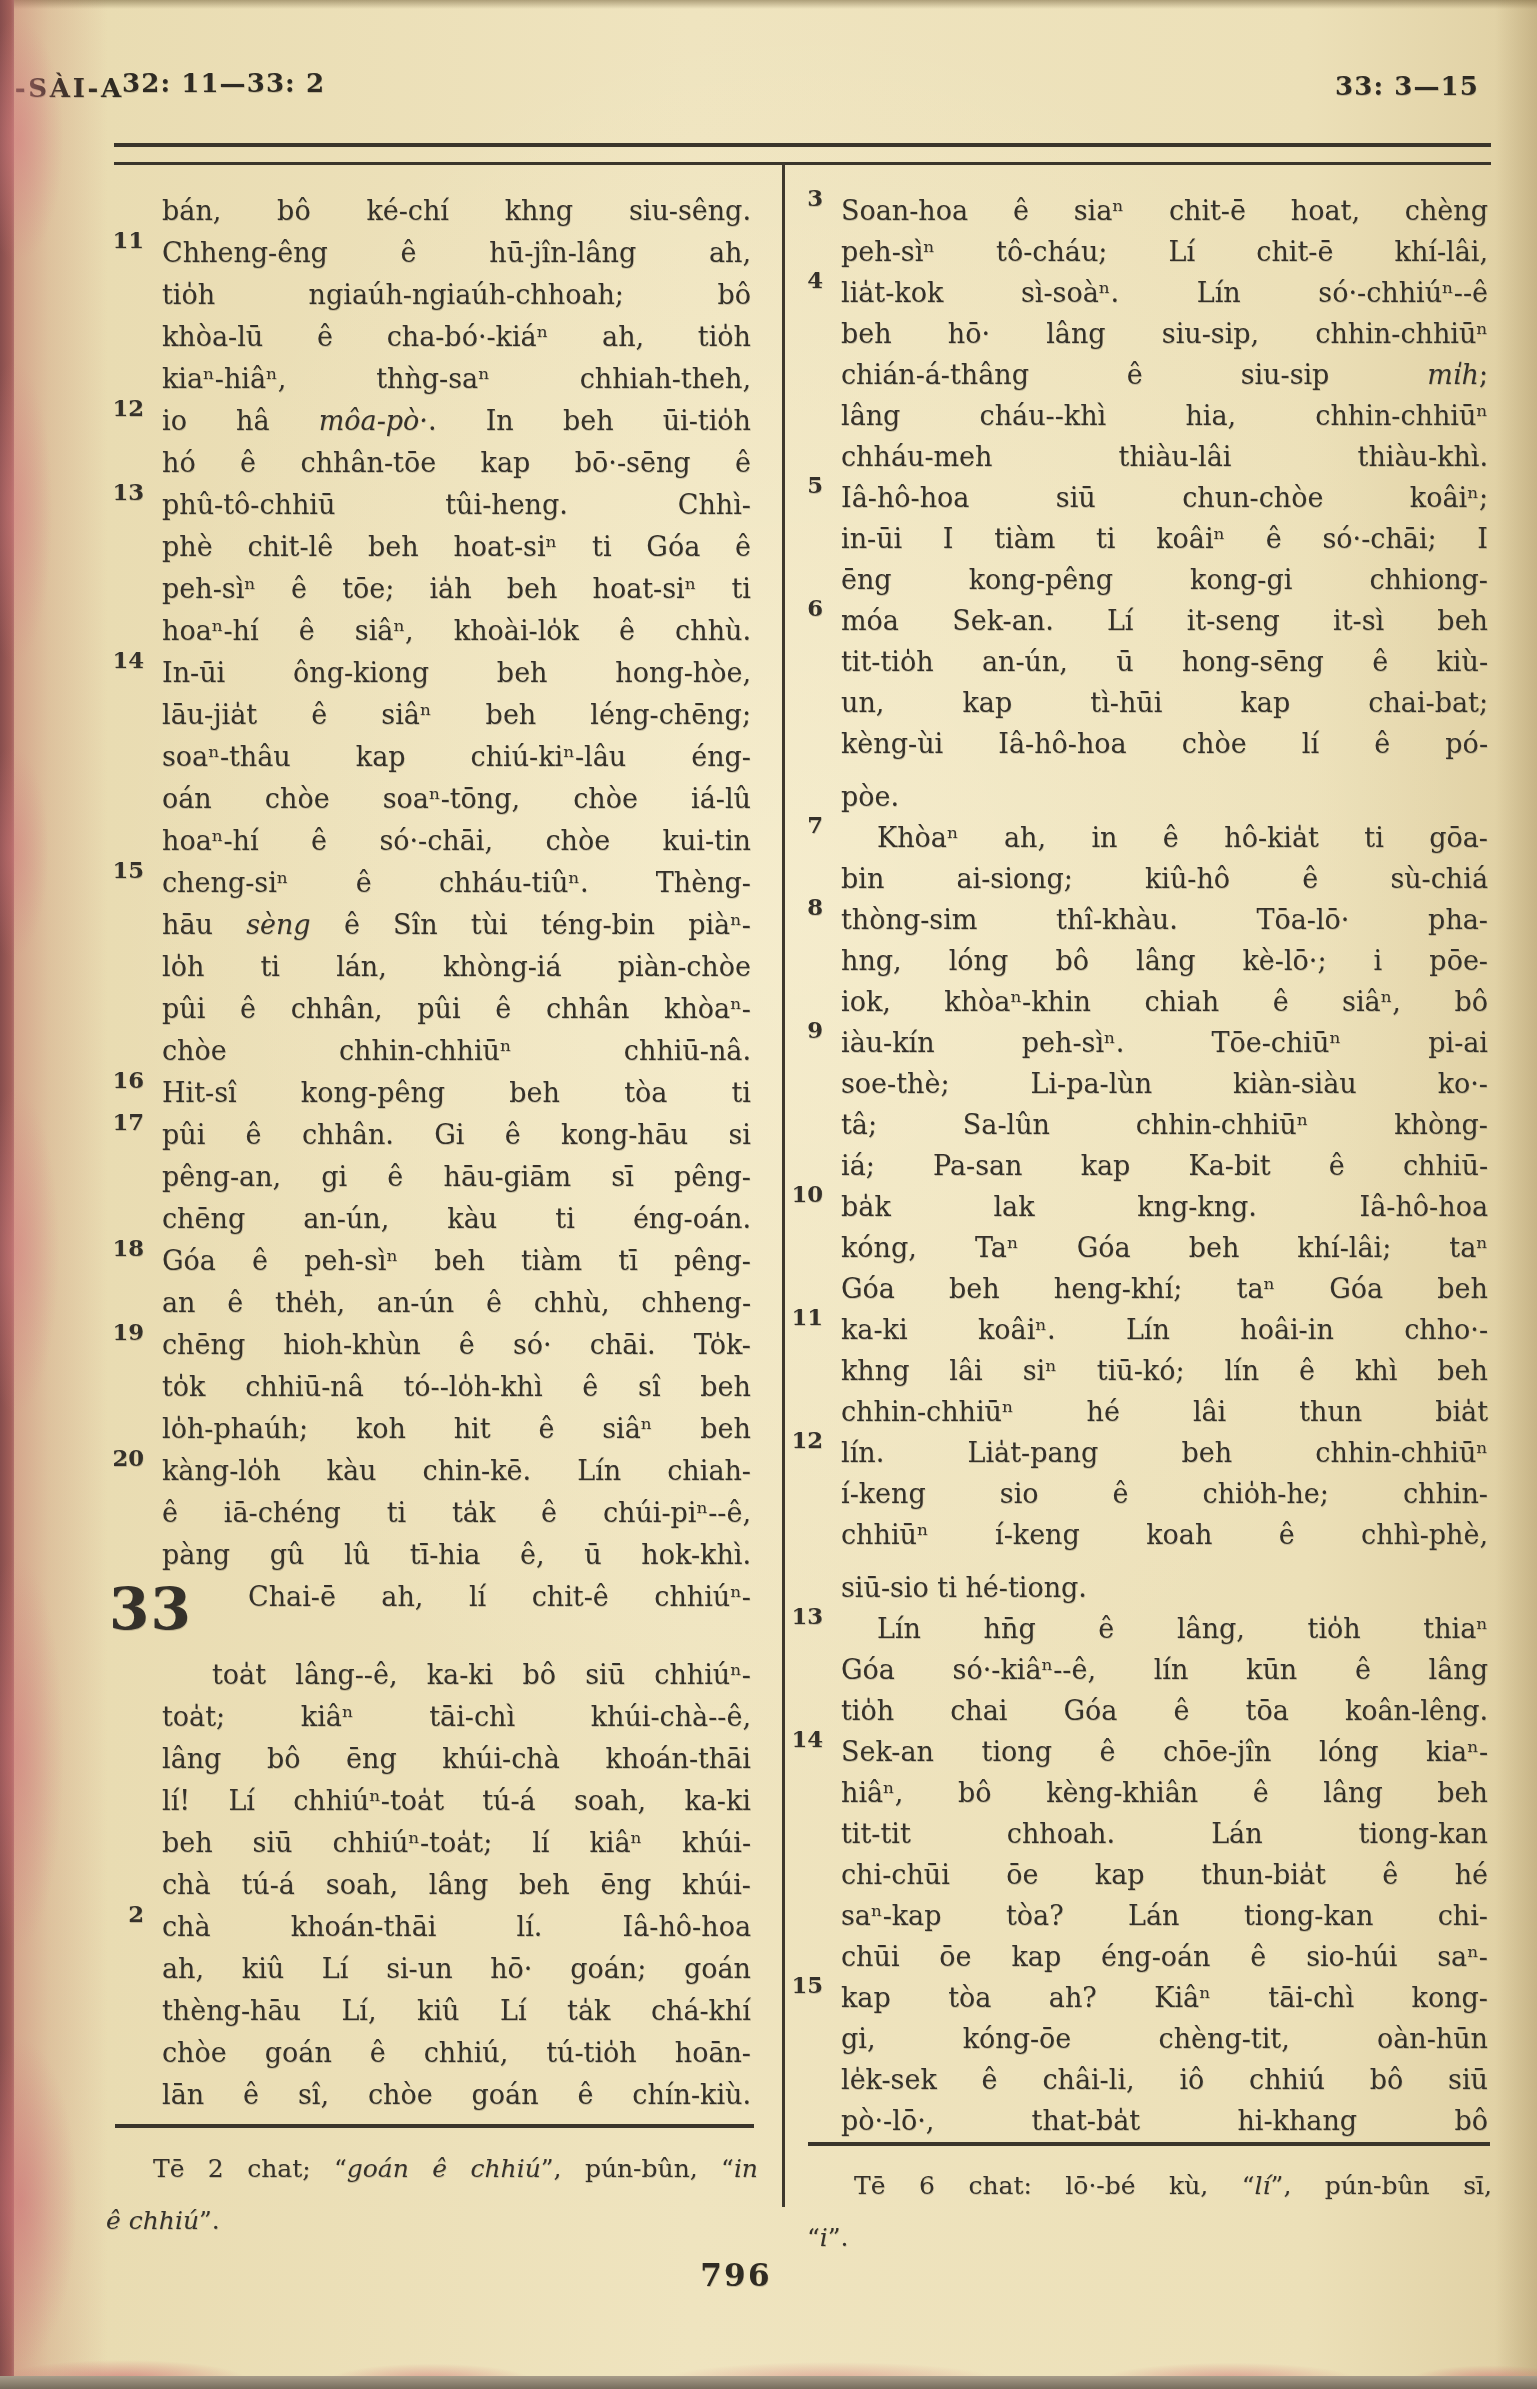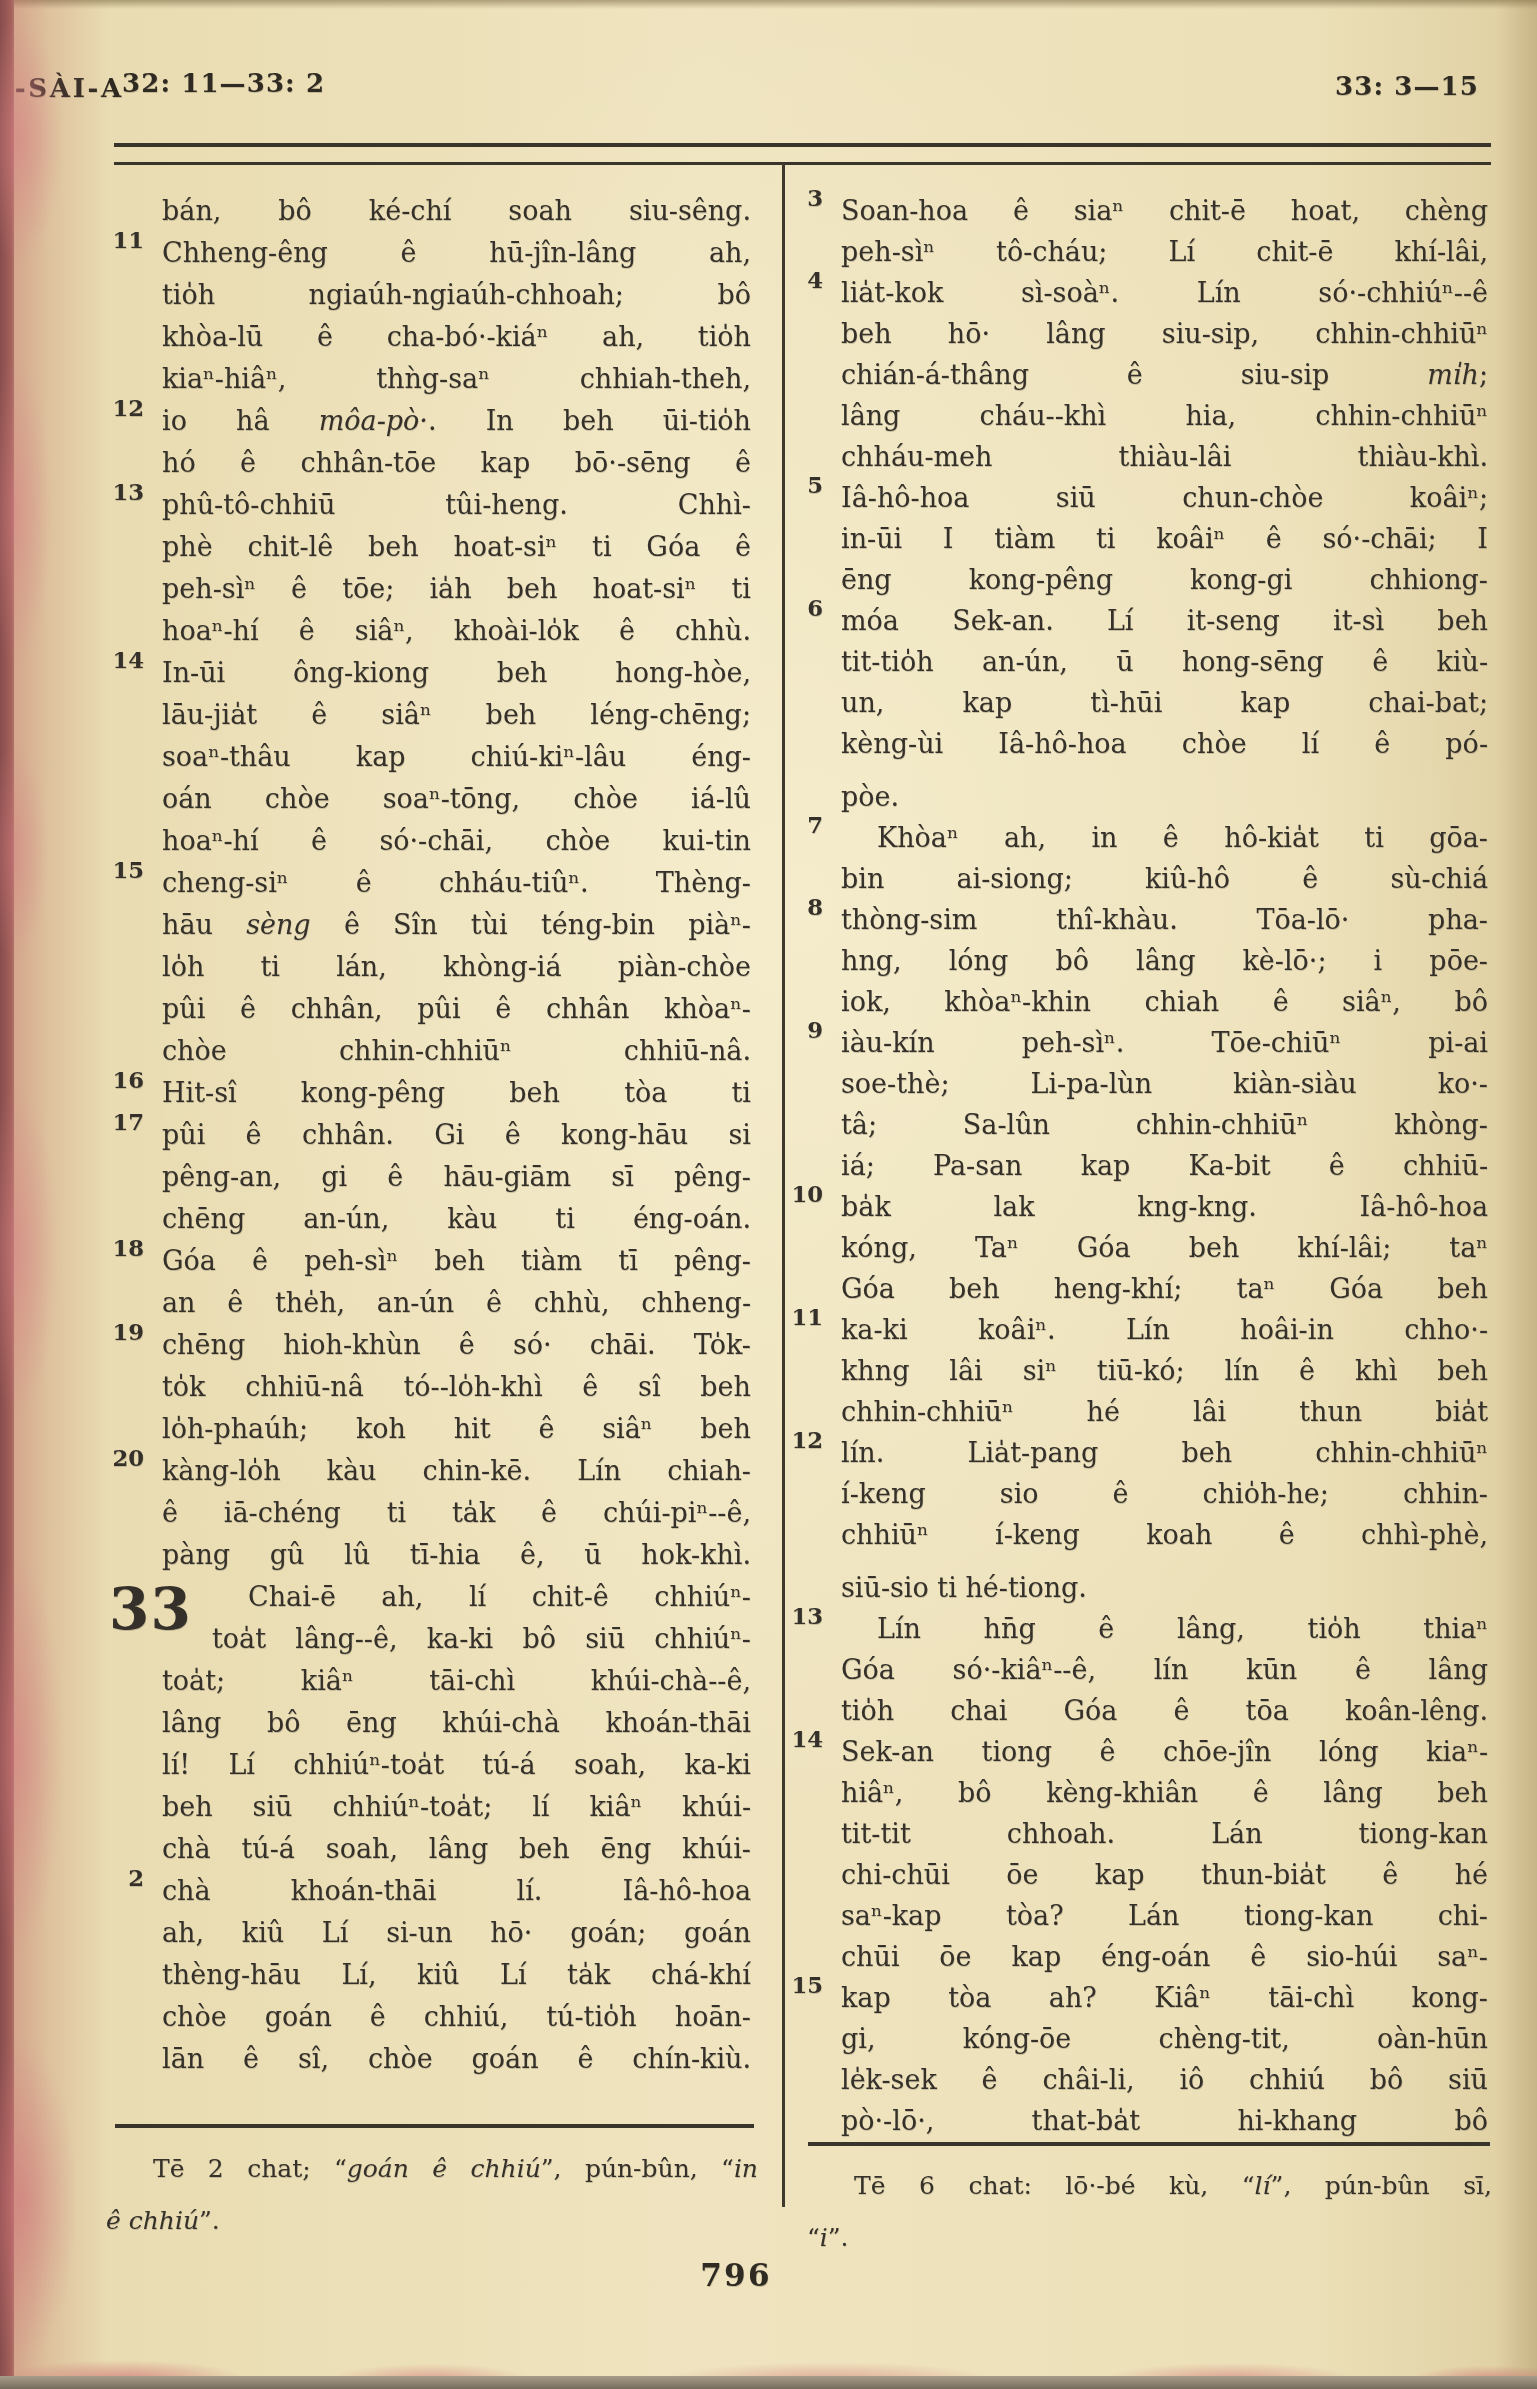--- a/index.html
+++ b/index.html
@@ -55,21 +55,21 @@
   .col-left{left:162px;width:589px;}
   .col-right{left:841px;width:647px;}
   .line{
     position:relative;height:42px;line-height:42px;font-size:27px;
     text-align:justify;text-align-last:justify;white-space:normal;
   }
   .col-right .line{height:41px;line-height:41px;}
   .line.short{text-align:left;text-align-last:auto;margin-top:12px;}
   .line.ind{padding-left:36px;}
   .line.ch1{padding-left:86px;}
-  .line.ch2{padding-left:50px;}
+  .line.ch2{padding-left:50px;margin-top:36px;}
   .line em{font-style:italic;}
   .verse-num{
     position:absolute;left:-51px;top:-3.2px;width:33px;
     text-align:right;font-size:22.7px;font-weight:bold;line-height:1;
     text-align-last:auto;letter-spacing:0;
   }
   .chapter-num{
     position:absolute;left:-53px;top:4.3px;
     font-size:58px;line-height:1;font-weight:bold;letter-spacing:1.1px;
     text-align-last:auto;
@@ -95,21 +95,21 @@
   <div class="right-edge"></div>
 
   <div class="hdr hdr-left">32: 11—33: 2</div>
   <div class="hdr hdr-center">Í-SÀI-A</div>
   <div class="hdr hdr-right">33: 3—15</div>
 
   <div class="header-rule"></div>
   <div class="divider"></div>
 
   <div class="col col-left" id="col-left">
-      <div class="line">bán, bô ké-chí soah siu-sêng.</div>
+      <div class="line">bán, bô ké-chí khng siu-sêng.</div>
       <div class="line"><span class="verse-num">11</span>Chheng-êng ê hū-jîn-lâng ah,</div>
       <div class="line">tio̍h ngiaúh-ngiaúh-chhoah; bô</div>
       <div class="line">khòa-lū ê cha-bó·-kiáⁿ ah, tio̍h</div>
       <div class="line">kiaⁿ-hiâⁿ, thǹg-saⁿ chhiah-theh,</div>
       <div class="line"><span class="verse-num">12</span>io hâ <em>môa-pò·</em>. In beh ūi-tio̍h</div>
       <div class="line">hó ê chhân-tōe kap bō·-sēng ê</div>
       <div class="line"><span class="verse-num">13</span>phû-tô-chhiū tûi-heng. Chhì-</div>
       <div class="line">phè chit-lê beh hoat-siⁿ ti Góa ê</div>
       <div class="line">peh-sìⁿ ê tōe; ia̍h beh hoat-siⁿ ti</div>
       <div class="line">hoaⁿ-hí ê siâⁿ, khoài-lo̍k ê chhù.</div>

